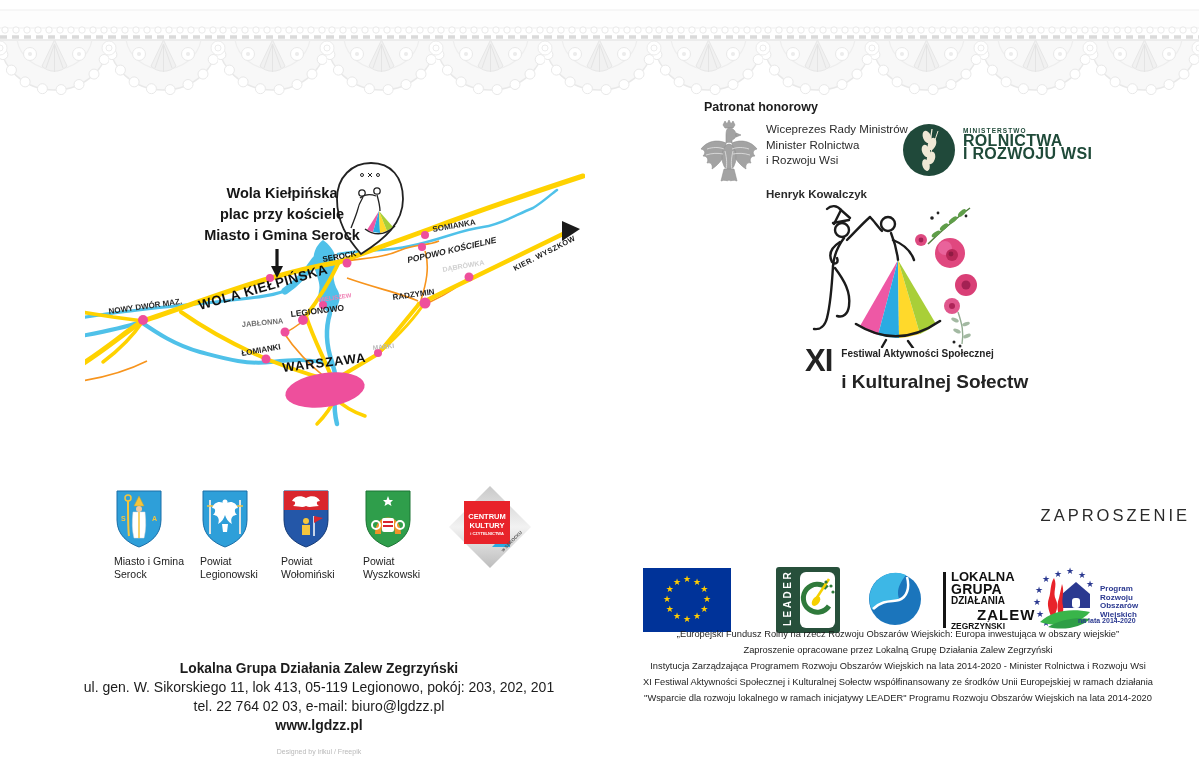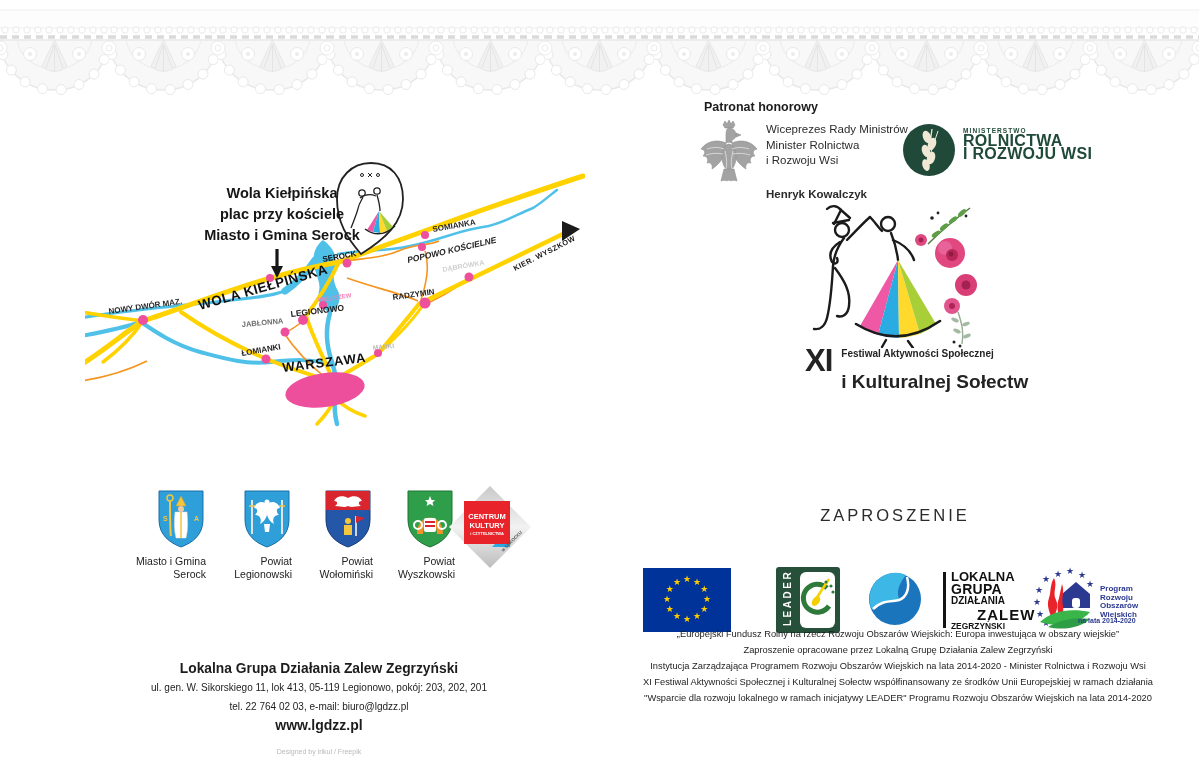--- a/index.html
+++ b/index.html
@@ -1,45 +1,45 @@
 <!DOCTYPE html>
 <html><head>
 <meta charset="utf-8">
 <style>
   html,body{margin:0;padding:0;background:#fff;}
   #page{position:relative;width:1199px;height:768px;background:#ffffff;overflow:hidden;
         font-family:"Liberation Sans",sans-serif;color:#222;}
   .abs{position:absolute;}
   svg text{font-family:"Liberation Sans",sans-serif;}
-  .crest-block{position:absolute;width:92px;text-align:right;}
+  .crest-block{position:absolute;width:92px;text-align:left;}
   .crest-cap{font-size:10.5px;line-height:12.5px;color:#222;margin-top:3px;}
   .address{left:19px;top:659px;width:600px;text-align:center;color:#1c1c1c;}
   .addr-name{font-size:13.8px;font-weight:bold;line-height:19px;}
-  .addr-line{font-size:10px;line-height:19px;}
+  .addr-line{font-size:14px;line-height:19px;}
   .addr-www{font-size:14px;font-weight:bold;line-height:19px;}
   .credit{left:19px;top:748px;width:600px;text-align:center;font-size:7px;color:#b9b9b9;}
 
   
   #rightcol{position:absolute;left:600px;top:0;width:599px;height:668px;}
   .patron-head{left:104px;top:100px;font-size:12.5px;font-weight:bold;color:#1c1c1c;}
   .patron-lines{left:166px;top:122px;font-size:11.5px;line-height:15.5px;color:#2b2b2b;}
   .patron-name{font-weight:bold;margin-top:18px;}
   .min-circle{left:303px;top:124px;width:52px;height:52px;border-radius:50%;background:#20493a;}
   .min-text{left:363px;top:127px;color:#1f4a39;}
   .min-small{font-size:6.5px;letter-spacing:1.1px;font-weight:bold;}
   .min-big{font-size:16px;font-weight:bold;line-height:13px;letter-spacing:.3px;}
   .xi-row{left:205px;top:348px;display:flex;align-items:flex-start;color:#232323;}
   .xi-num{font-size:31px;font-weight:800;letter-spacing:-1px;line-height:26px;}
   .xi-lines{margin-left:9px;padding-top:1px;}
   .xi-l1{font-size:10px;font-weight:bold;line-height:10px;}
   .xi-l2{font-size:19px;font-weight:bold;line-height:15px;margin-top:15px;}
   .title-block{left:0;top:400px;width:590px;text-align:center;color:#1a9bd7;}
   .title-l1{font-size:41px;font-weight:bold;letter-spacing:-1px;line-height:42px;}
   .title-l2{font-size:27px;font-weight:bold;letter-spacing:-0.5px;line-height:28px;}
-  .invite{left:0;top:506px;width:590px;text-align:center;font-size:16.5px;letter-spacing:3px;color:#2a2a2a;}
+  .invite{left:0;top:506px;width:590px;text-align:right;font-size:16.5px;letter-spacing:3px;color:#2a2a2a;}
   .lgd-bar{left:343px;top:572px;width:3px;height:56px;background:#141414;}
   .lgd-text{left:351px;top:571px;color:#101010;font-weight:bold;}
   .lgd-t1{font-size:13px;line-height:11px;}
   .lgd-t2{font-size:14px;line-height:14px;letter-spacing:.3px;}
   .lgd-t3{font-size:10px;line-height:10.5px;}
   .lgd-t4{font-size:15px;line-height:15px;letter-spacing:1px;margin-left:26px;}
   .lgd-t5{font-size:8.4px;line-height:9px;}
   .prow-text{left:500px;top:585px;color:#2b3990;font-weight:bold;font-size:8px;line-height:8.6px;}
   .prow-years{left:478px;top:617px;color:#2b3990;font-weight:bold;font-size:7px;}
   .funding{left:5px;top:626px;width:586px;text-align:center;font-size:9.3px;line-height:16px;color:#1d1d1d;}

